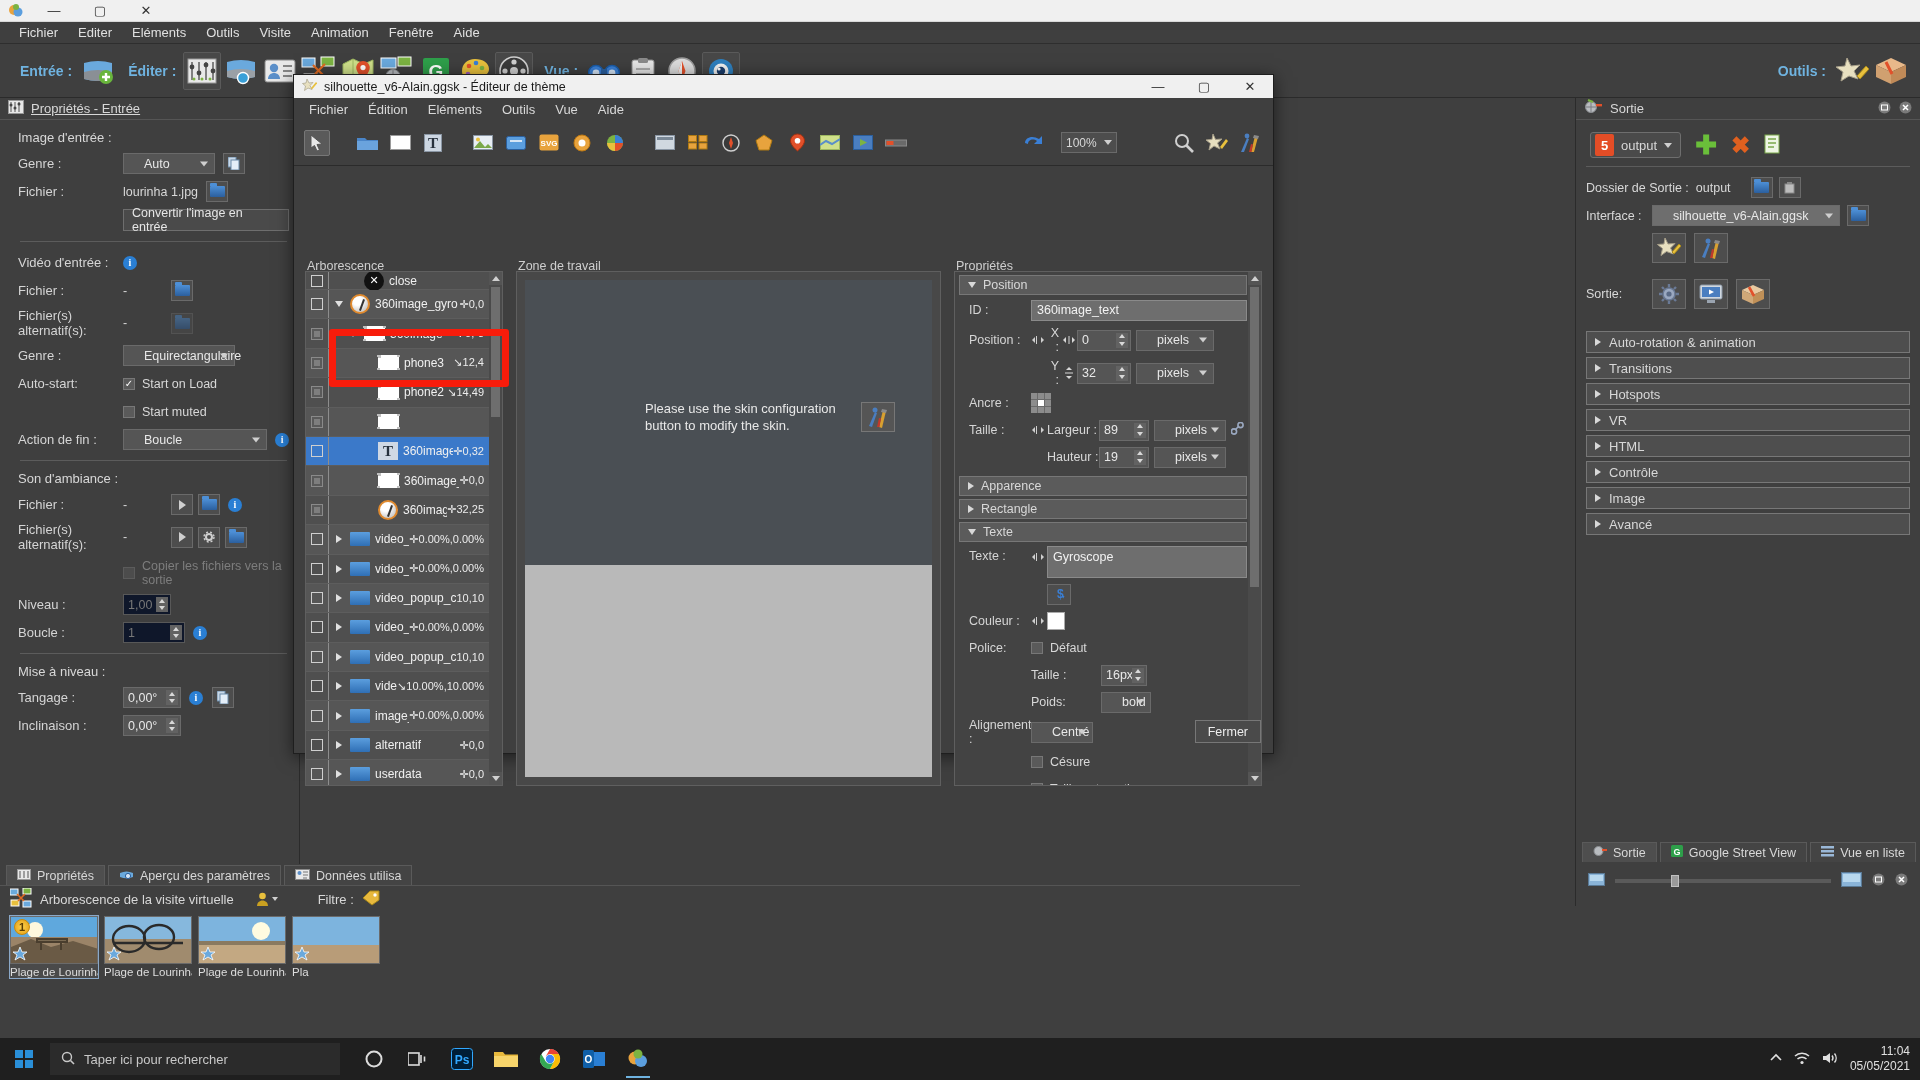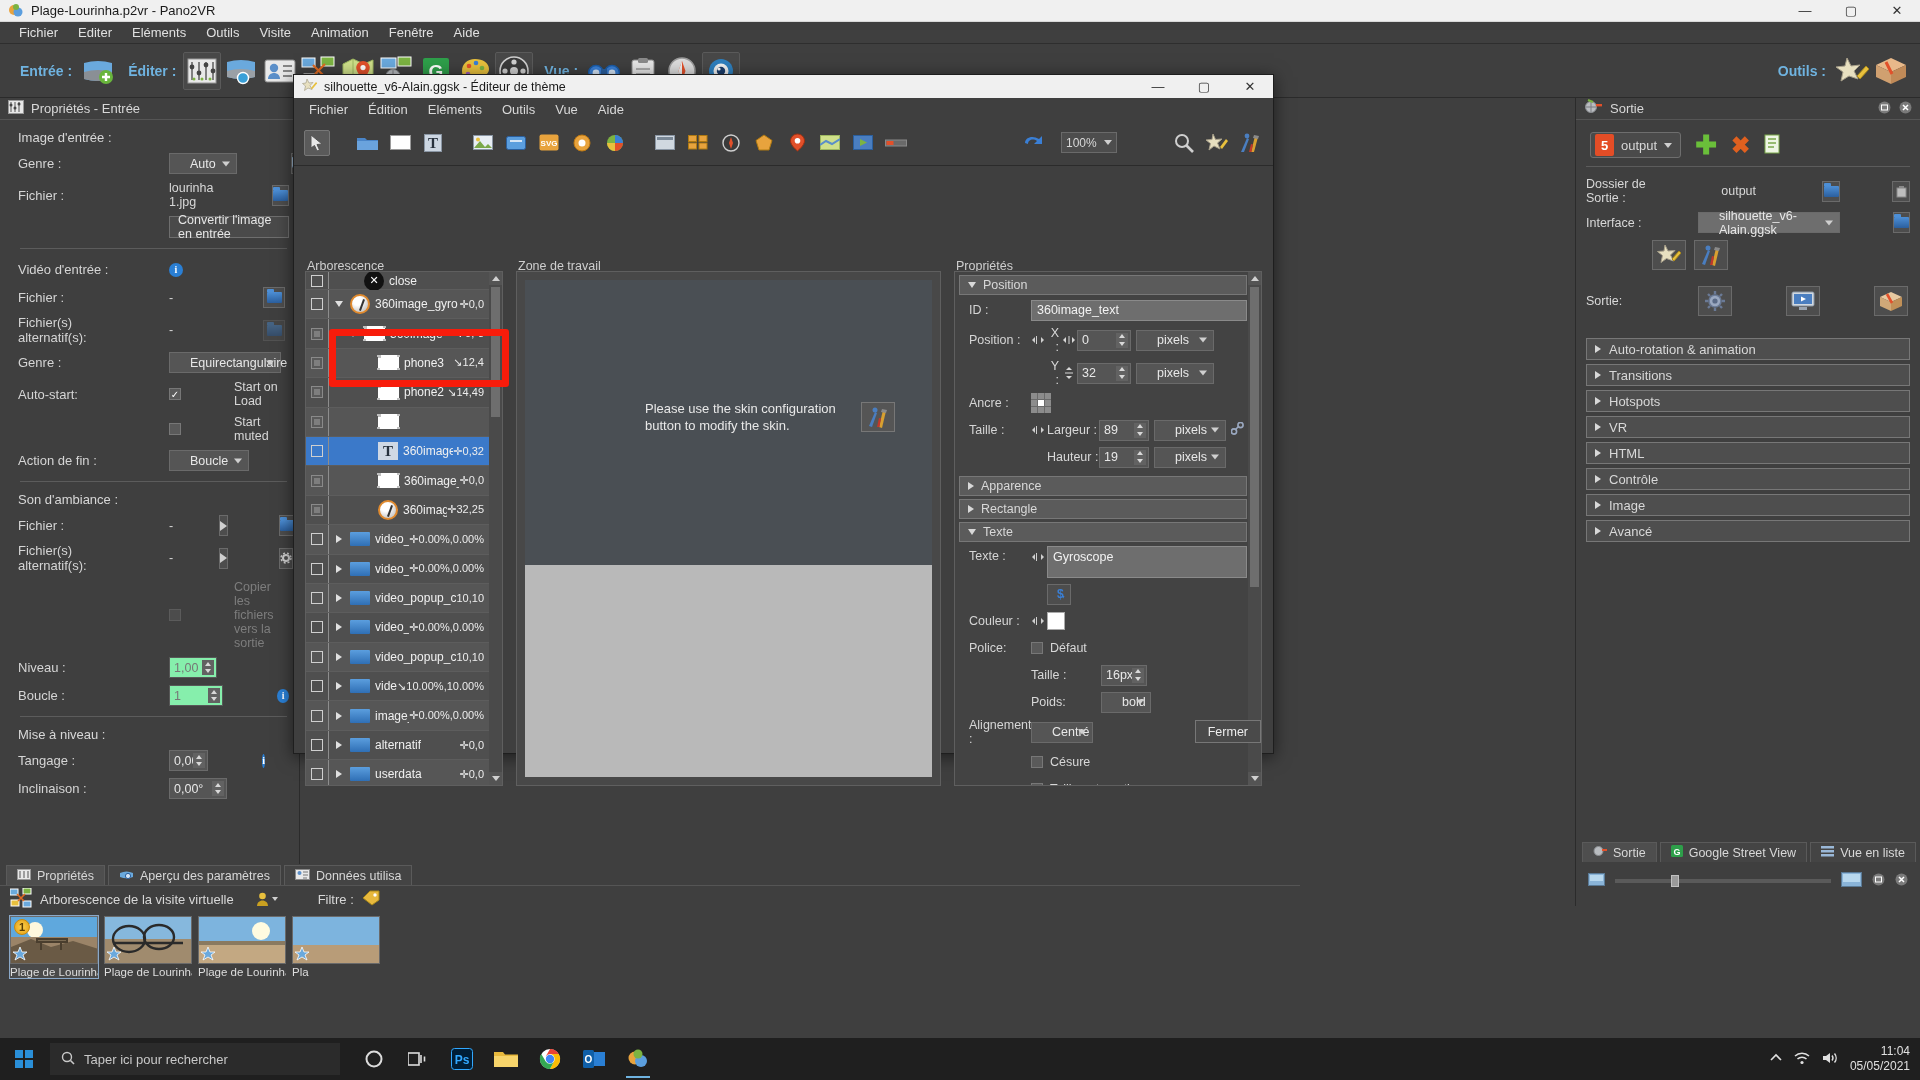--- a/index.html
+++ b/index.html
@@ -28,36 +28,36 @@
   .toolbar { height: 54px; background: #3f3f3f; display: flex; align-items: center; padding: 0 10px;
              border-bottom: 1px solid #2b2b2b; gap: 1px; }
   .tb-label { color: #6fb3e0; font-weight: bold; font-size: 14px; margin: 0 6px 0 10px; }
   .tb-btn { width: 38px; height: 38px; display: flex; align-items: center; justify-content: center;
             border-radius: 2px; position: relative; }
   .tb-btn.framed { border: 1px solid #5a5a5a; background: #484848; }
   .tb-spacer { flex: 1; }
 
   
   #leftdock { position: absolute; left: 0; top: 98px; width: 300px; bottom: 132px; background: #3f3f3f;
-              border-right: 1px solid #2b2b2b; }
+              border-right: 1px solid #2b2b2b; text-decoration: underline; }
   .dock-hdr { height: 22px; display: flex; align-items: center; gap: 7px; padding: 0 8px; background: #3f3f3f;
               border-bottom: 1px solid #555; font-size: 13px; }
   .dock-body { position: absolute; top: 22px; left: 0; right: 0; bottom: 0; overflow: hidden; padding: 8px 10px; margin-left: 8px; }
-  .row { display: flex; align-items: center; min-height: 21px; margin-bottom: 7px; gap: 46px; }
+  .row { display: flex; align-items: center; min-height: 21px; margin-bottom: 7px; }
   .row .lbl { width: 105px; flex: none; font-size: 13px; color: #d5d5d5; }
   .sect-title { font-size: 13px; margin: 2px 0 8px 0; }
   .hr { height: 1px; background: #5c5c5c; margin: 10px 2px 10px 2px; }
 
   .combo { height: 21px; background: #555; border: 1px solid #6a6a6a; color: #e8e8e8; font-size: 12.5px;
            display: flex; align-items: center; padding: 0 20px; position: relative; }
   .combo .caret { position: absolute; right: 6px; top: 50%; transform: translateY(-50%);
                   border-left: 4px solid transparent; border-right: 4px solid transparent; border-top: 5px solid #cfcfcf; }
   .spin { height: 21px; background: #555; border: 1px solid #6a6a6a; color: #e8e8e8; font-size: 12.5px;
           display: flex; align-items: center; padding: 0 4px; position: relative; }
-  .spin.disabled { background: #86efac; color: #777; border-color: #585858; }
+  .spin.disabled { background: #0f172a; color: #777; border-color: #585858; }
   .spin .arrows { position: absolute; right: 2px; top: 2px; bottom: 2px; width: 12px; background: #626262;
                   display: flex; flex-direction: column; align-items: center; justify-content: space-around; }
   .spin .arrows i { border-left: 3px solid transparent; border-right: 3px solid transparent; display: block; }
   .spin .arrows i.up { border-bottom: 4px solid #d8d8d8; }
   .spin .arrows i.dn { border-top: 4px solid #d8d8d8; }
 
   .sqbtn { width: 22px; height: 21px; background: #4d4d4d; border: 1px solid #6a6a6a; display: flex;
            align-items: center; justify-content: center; }
   .sqbtn.disabled { opacity: .45; }
   .pushbtn { height: 22px; background: #4a4a4a; border: 1px solid #6e6e6e; color: #e6e6e6; font-size: 12.5px;
@@ -226,21 +226,20 @@
 <div id="app">
 
   <div class="titlebar">
     <span class="tb-icon">
       <svg width="16" height="16" viewBox="0 0 16 16">
           <circle cx="6" cy="7" r="5" fill="#e8a33d"></circle>
           <circle cx="10" cy="9" r="4.5" fill="#5b9ede"></circle>
           <circle cx="8" cy="4" r="3" fill="#7cb342"></circle>
         </svg>
     </span>
-    <span class="tb-title">Plage-Lourinha.p2vr - Pano2VR</span>
     <div class="win-btns">
       <div>—</div>
       <div>▢</div>
       <div>✕</div>
     </div>
   </div>
 
   <div class="menubar">
     <span>Fichier</span>
     <span>Editer</span>

